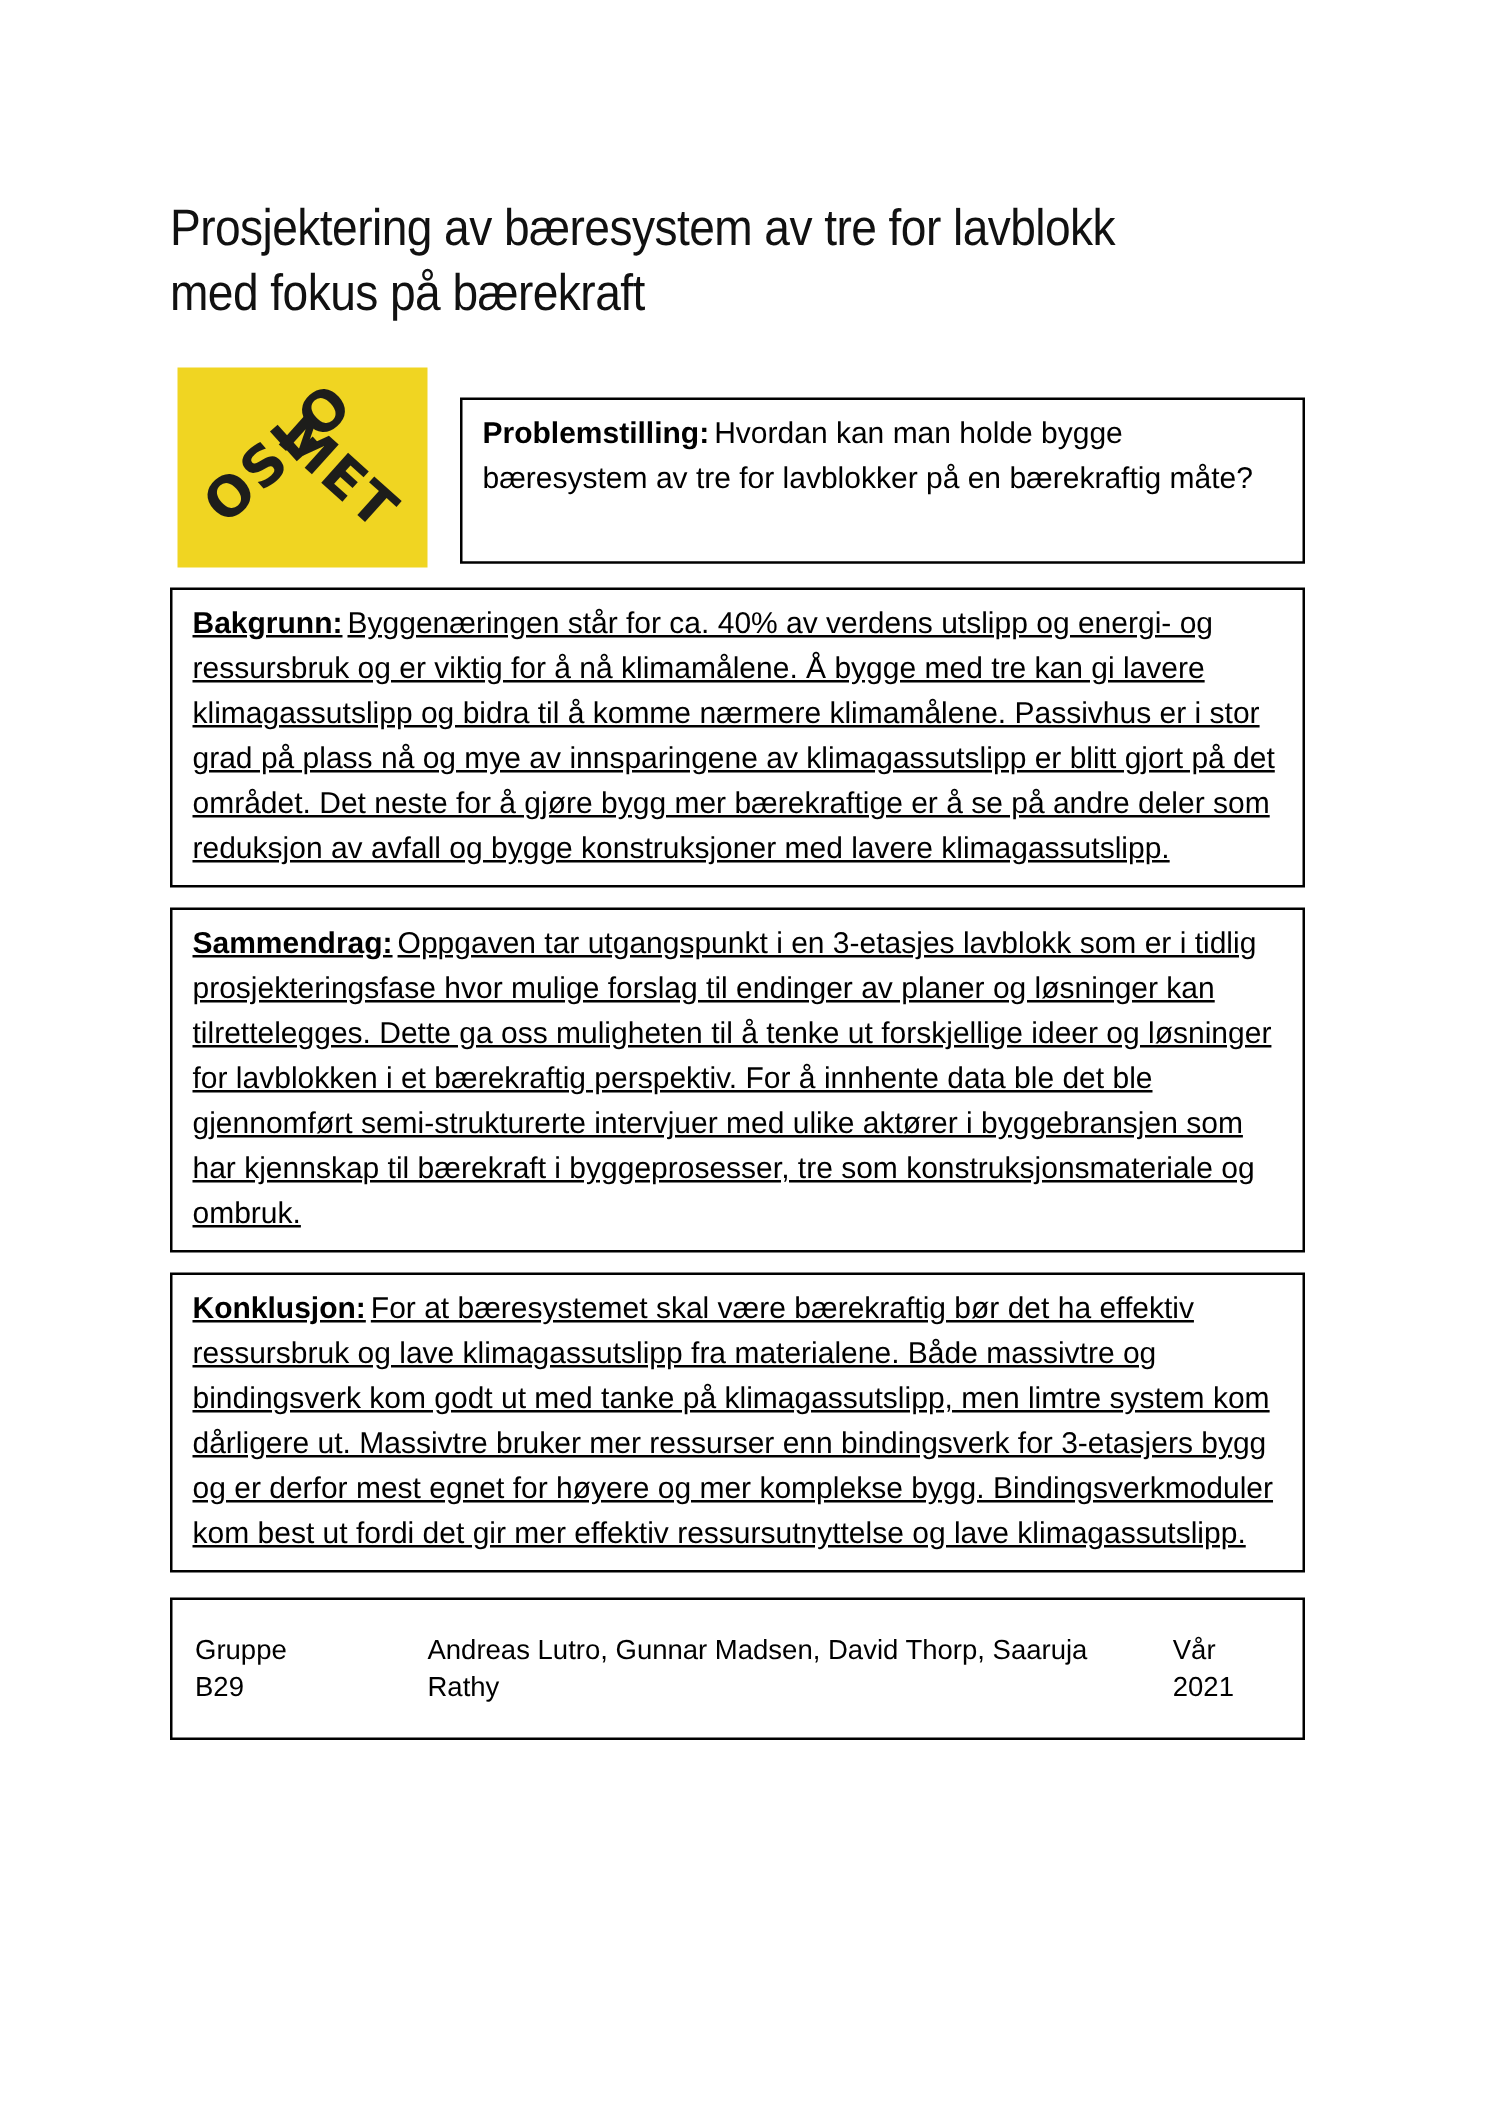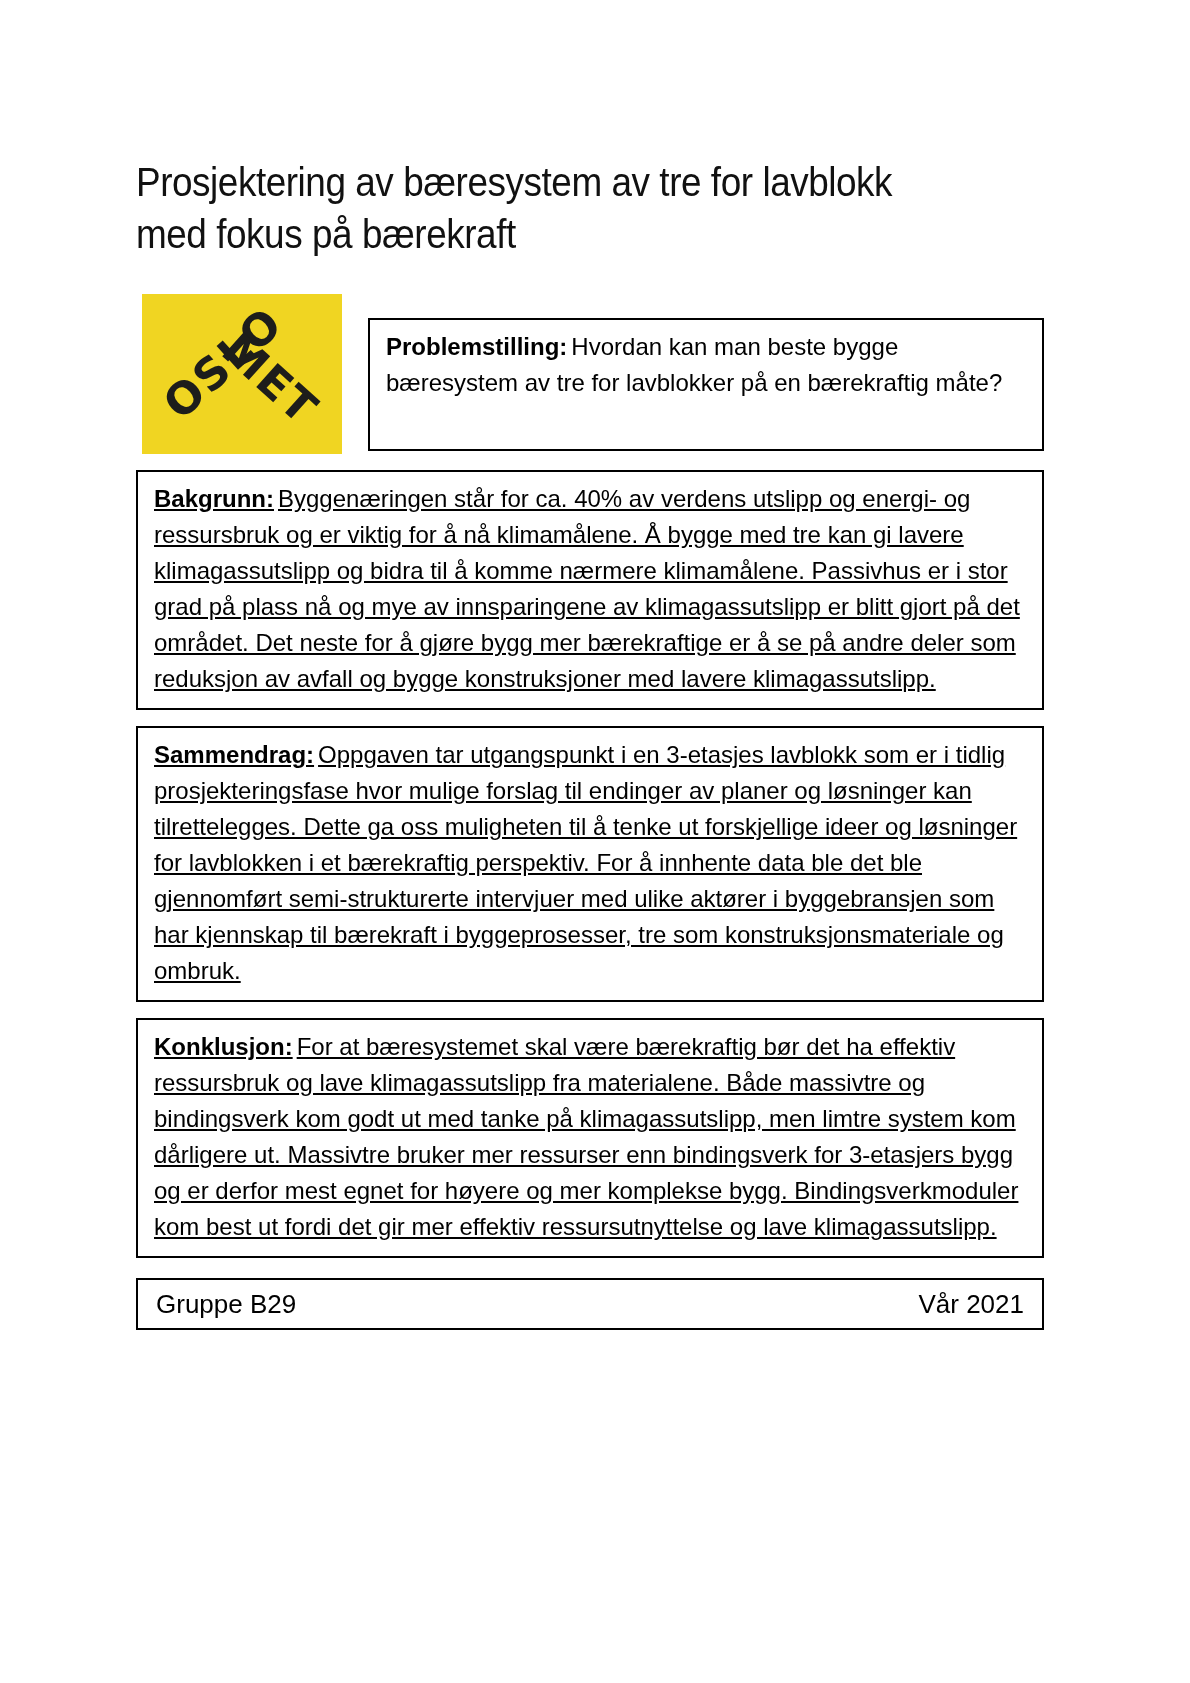--- a/index.html
+++ b/index.html
@@ -79,22 +79,22 @@
     width: 676px;
     min-height: 133px;
   }
   .stack-box { margin-top: 16px; width: 100%; text-decoration: underline; }
   .box p + p { margin-top: 20px; }
   .footer-box {
     margin-top: 20px;
     width: 100%;
     display: flex;
     align-items: center;
-    padding: 9px 18px;
-    font-size: 26px;
+    padding: 25px 18px;
+    font-size: 22px;
     line-height: 30px;
     gap: 28px;
   }
   .footer-authors { margin-left: 44px; }
   .footer-term { margin-left: auto; }
 </style>
 </head>
 <body>
 
 <div class="page">
@@ -105,35 +105,36 @@
   </h1>
 
   <div class="header-row">
 
     <div class="logo" id="logo-box" style="background: rgb(240, 213, 34);">
       <span class="logo-word oslo" style="color: rgb(29, 29, 27);">OSLO</span>
       <span class="logo-word met" style="color: rgb(29, 29, 27);">MET</span>
     </div>
 
     <div class="box problem-box">
-      <p><b>Problemstilling:</b><span>Hvordan kan man beste bygge bæresystem av tre for lavblokker på en bærekraftig måte?</span></p>
+      <p><b>Problemstilling:</b><span>Hvordan kan man holde bygge bæresystem av tre for lavblokker på en bærekraftig måte?</span></p>
     </div>
 
   </div>
 
   <div class="box stack-box">
     <p><b>Bakgrunn:</b><span>Byggenæringen står for ca. 40% av verdens utslipp og energi- og ressursbruk og er viktig for å nå klimamålene. Å bygge med tre kan gi lavere klimagassutslipp og bidra til å komme nærmere klimamålene. Passivhus er i stor grad på plass nå og mye av innsparingene av klimagassutslipp er blitt gjort på det området. Det neste for å gjøre bygg mer bærekraftige er å se på andre deler som reduksjon av avfall og bygge konstruksjoner med lavere klimagassutslipp.</span></p>
   </div>
 
   <div class="box stack-box">
     <p><b>Sammendrag:</b><span>Oppgaven tar utgangspunkt i en 3-etasjes lavblokk som er i tidlig prosjekteringsfase hvor mulige forslag til endinger av planer og løsninger kan tilrettelegges. Dette ga oss muligheten til å tenke ut forskjellige ideer og løsninger for lavblokken i et bærekraftig perspektiv. For å innhente data ble det ble gjennomført semi-strukturerte intervjuer med ulike aktører i byggebransjen som har kjennskap til bærekraft i byggeprosesser, tre som konstruksjonsmateriale og ombruk.</span></p>
   </div>
 
   <div class="box stack-box">
     <p><b>Konklusjon:</b><span>For at bæresystemet skal være bærekraftig bør det ha effektiv ressursbruk og lave klimagassutslipp fra materialene. Både massivtre og bindingsverk kom godt ut med tanke på klimagassutslipp, men limtre system kom dårligere ut. Massivtre bruker mer ressurser enn bindingsverk for 3-etasjers bygg og er derfor mest egnet for høyere og mer komplekse bygg. Bindingsverkmoduler kom best ut fordi det gir mer effektiv ressursutnyttelse og lave klimagassutslipp.</span></p>
   </div>
 
   <div class="box footer-box">
     <span class="footer-group">Gruppe B29</span>
+    <span class="footer-authors">Andreas Lutro, Gunnar Madsen, David Thorp, Saaruja Rathy</span>
     <span class="footer-term">Vår 2021</span>
   </div>
 
 </div>
 
 </body></html>

